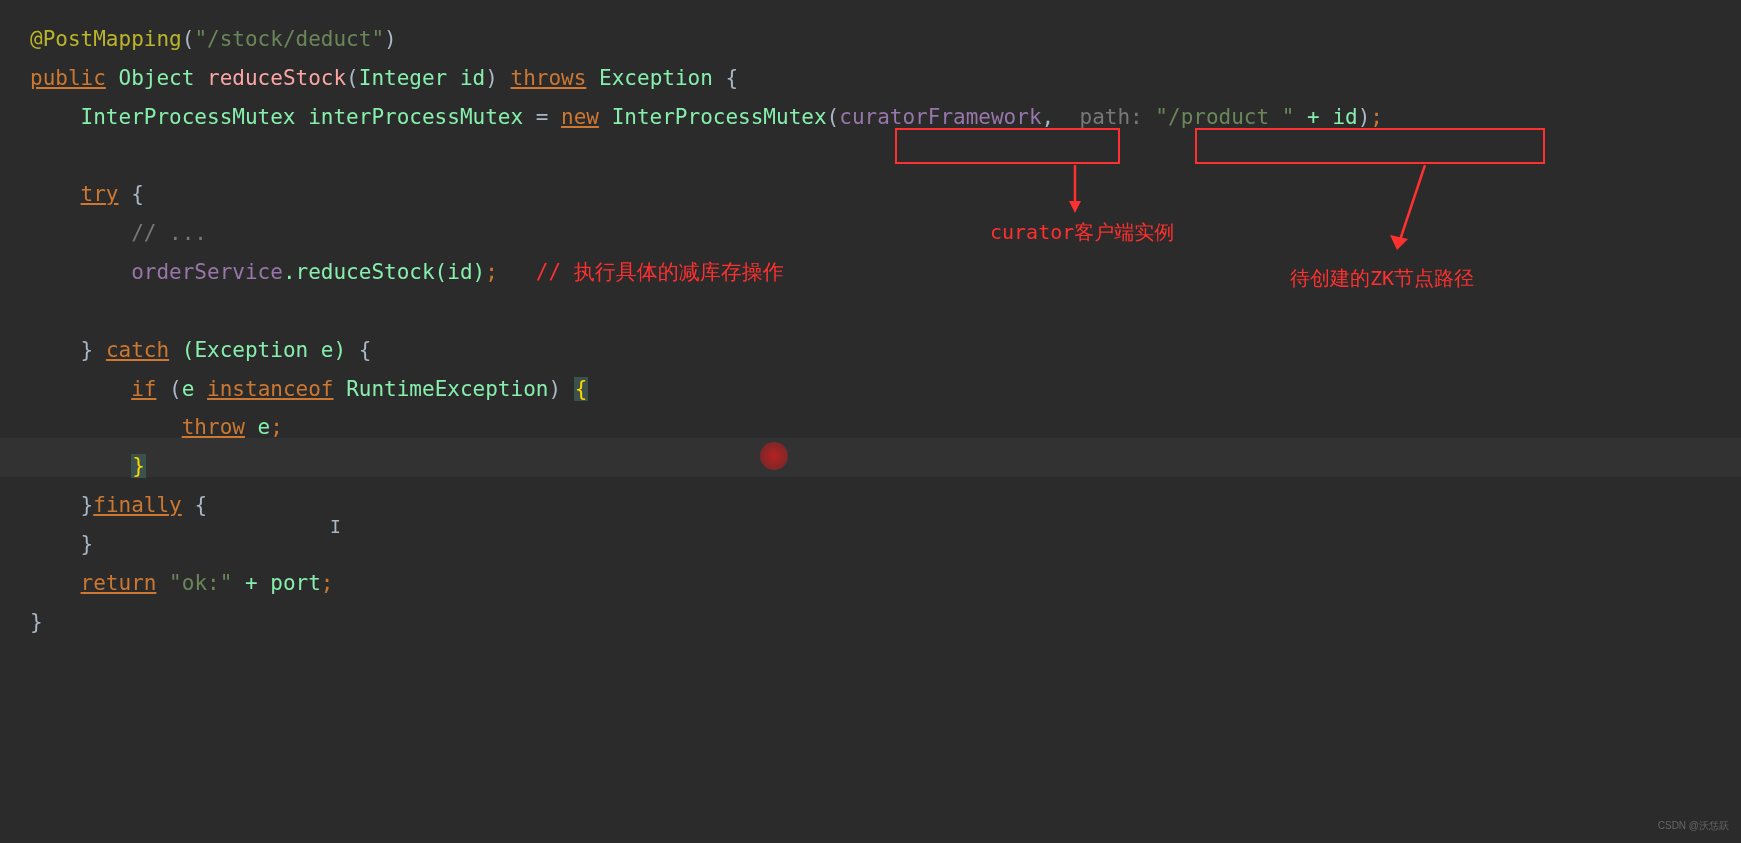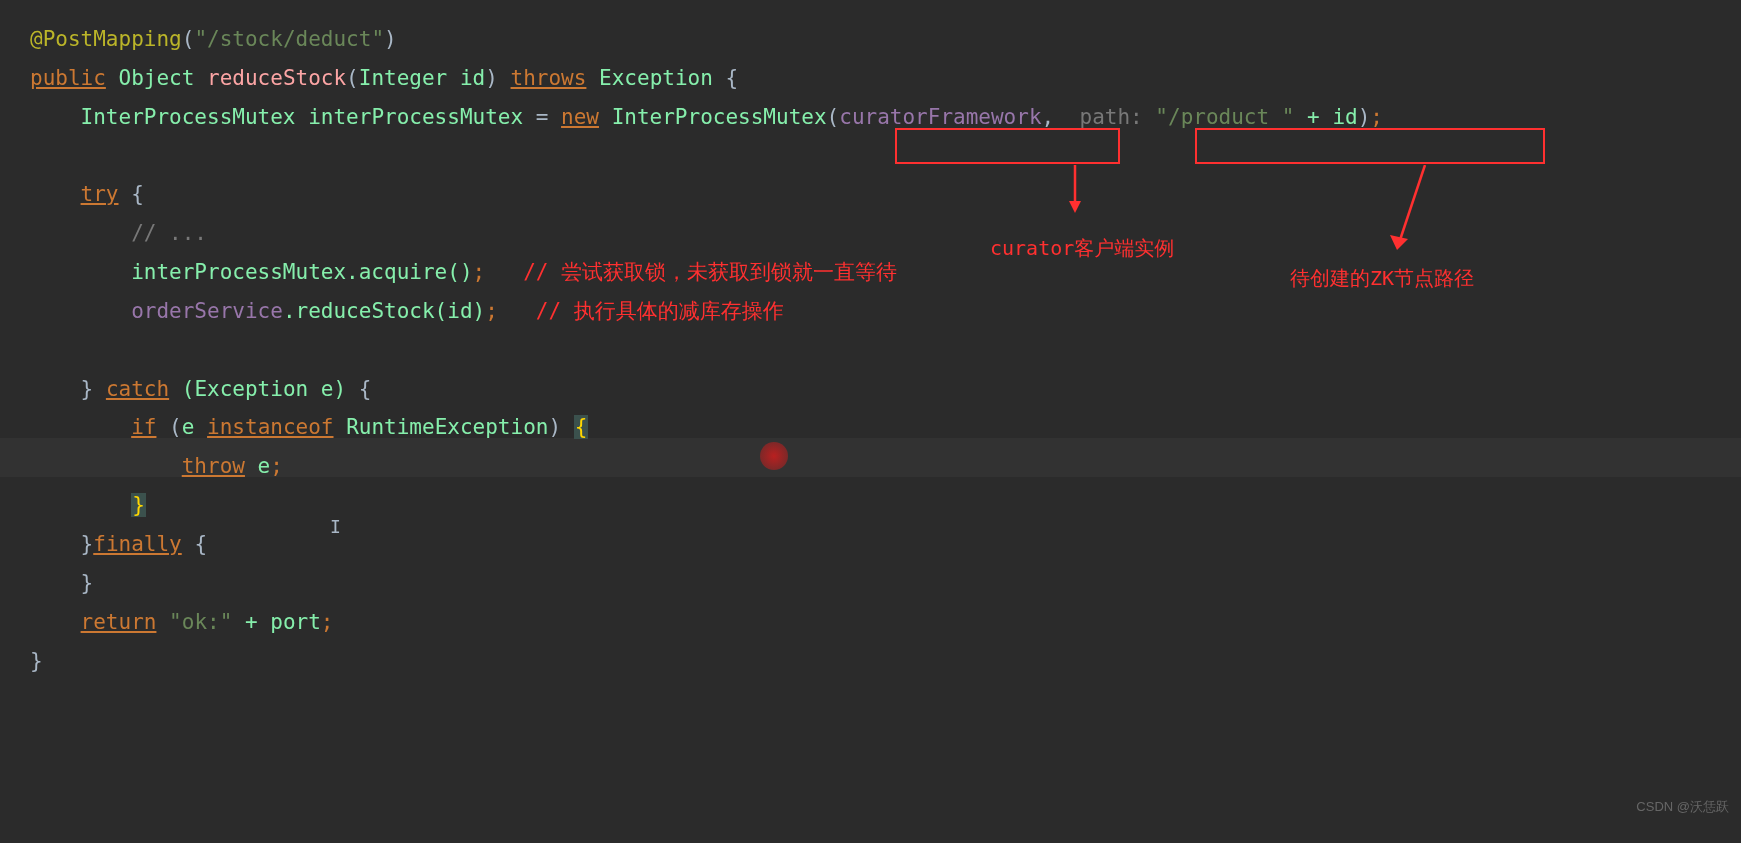--- a/index.html
+++ b/index.html
@@ -68,24 +68,24 @@
   .red-dot {
     position: absolute;
     width: 28px;
     height: 28px;
     background: radial-gradient(circle, rgba(200,30,30,0.9) 0%, rgba(200,30,30,0.5) 70%, transparent 100%);
     border-radius: 50%;
   }
   
   .watermark {
     position: absolute;
-    bottom: 24px;
+    bottom: 8px;
     right: 12px;
     color: #666;
-    font-size: 13px;
+    font-size: 10px;
     font-family: sans-serif;
   }
 </style>
 </head>
 <body>
 
 <div class="highlight-line" style="top:438px;"></div>
 
 <div>
 
@@ -95,21 +95,20 @@
 
 
 <div class="code-line">    <span class="identifier">InterProcessMutex</span> <span class="identifier">interProcessMutex</span> = <span class="keyword">new</span> <span class="identifier">InterProcessMutex</span><span class="paren">(</span><span class="purple">curatorFramework</span><span class="paren">,</span>  <span class="param-hint">path:</span> <span class="string">"/product_"</span> <span class="identifier">+ id</span><span class="paren">)</span><span class="semicolon">;</span></div>
 
 <div class="code-line"> </div>
 
 <div class="code-line">    <span class="keyword">try</span> <span class="paren">{</span></div>
 
 <div class="code-line">        <span class="param-hint">// ...</span></div>
 
-<div class="code-line">        <span class="identifier">interProcessMutex.acquire()</span><span class="semicolon">;</span>   <span class="comment-red">// 尝试获取锁，未获取到锁就一直等待</span></div>
 
 <div class="code-line">        <span class="purple">orderService</span><span class="identifier">.reduceStock(id)</span><span class="semicolon">;</span>   <span class="comment-red">// 执行具体的减库存操作</span></div>
 
 <div class="code-line"> </div>
 
 <div class="code-line">    <span class="paren">}</span> <span class="keyword">catch</span> <span class="identifier">(Exception e)</span> <span class="paren">{</span></div>
 
 <div class="code-line">        <span class="keyword">if</span> <span class="paren">(</span><span class="identifier">e </span><span class="keyword">instanceof</span> <span class="identifier">RuntimeException</span><span class="paren">)</span> <span class="bracket-hl">{</span></div>
 
 <div class="code-line">            <span class="keyword">throw</span> <span class="identifier">e</span><span class="semicolon">;</span></div>
@@ -133,20 +132,20 @@
 <svg class="red-arrow" style="left:1055px; top:165px; width:40px; height:50px;">
   <line x1="20" y1="0" x2="20" y2="40" stroke="#ff3030" stroke-width="2.5"></line>
   <polygon points="20,48 14,36 26,36" fill="#ff3030"></polygon>
 </svg>
 
 <svg class="red-arrow" style="left:1380px; top:165px; width:60px; height:90px;">
   <line x1="45" y1="0" x2="20" y2="75" stroke="#ff3030" stroke-width="2.5"></line>
   <polygon points="17,85 10,70 28,74" fill="#ff3030"></polygon>
 </svg>
 
-<div class="red-label" style="left:990px; top:230px;">curator客户端实例</div>
+<div class="red-label" style="left:990px; top:214px;">curator客户端实例</div>
 <div class="red-label" style="left:1290px; top:260px;">待创建的ZK节点路径</div>
 
 <div class="red-dot" style="left:760px; top:442px;"></div>
 
 <div class="cursor-mark" style="left:330px; top:510px;">I</div>
 
 <div class="watermark">CSDN @沃恁跃</div>
 
 </body></html>

